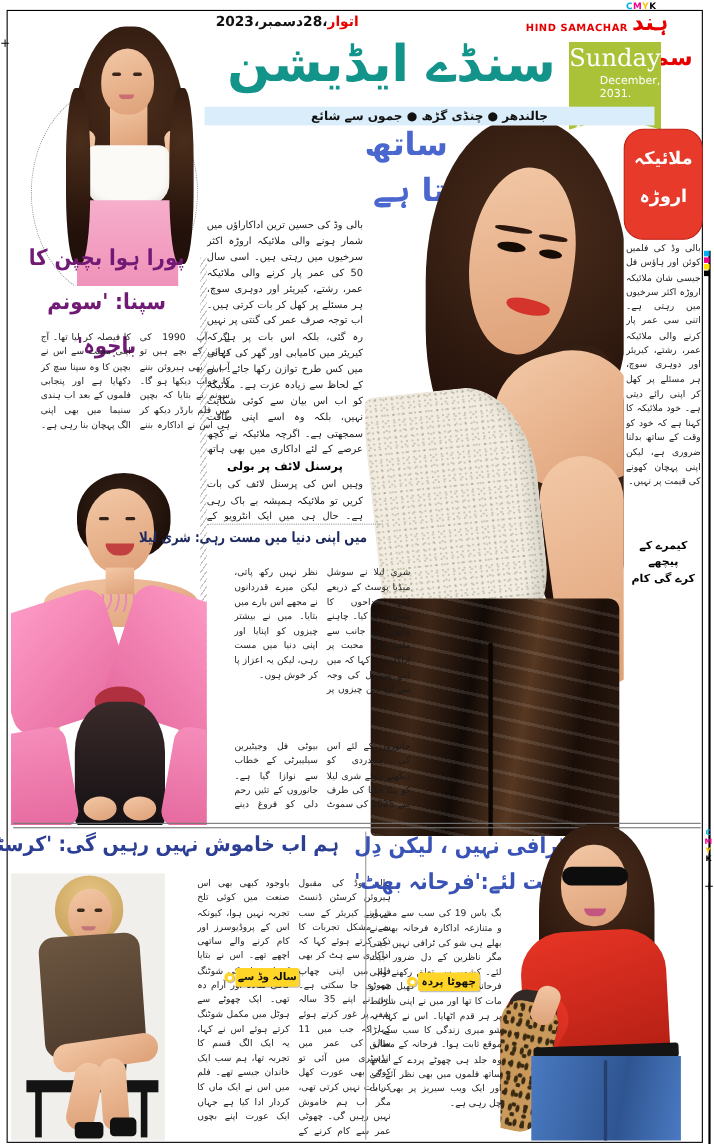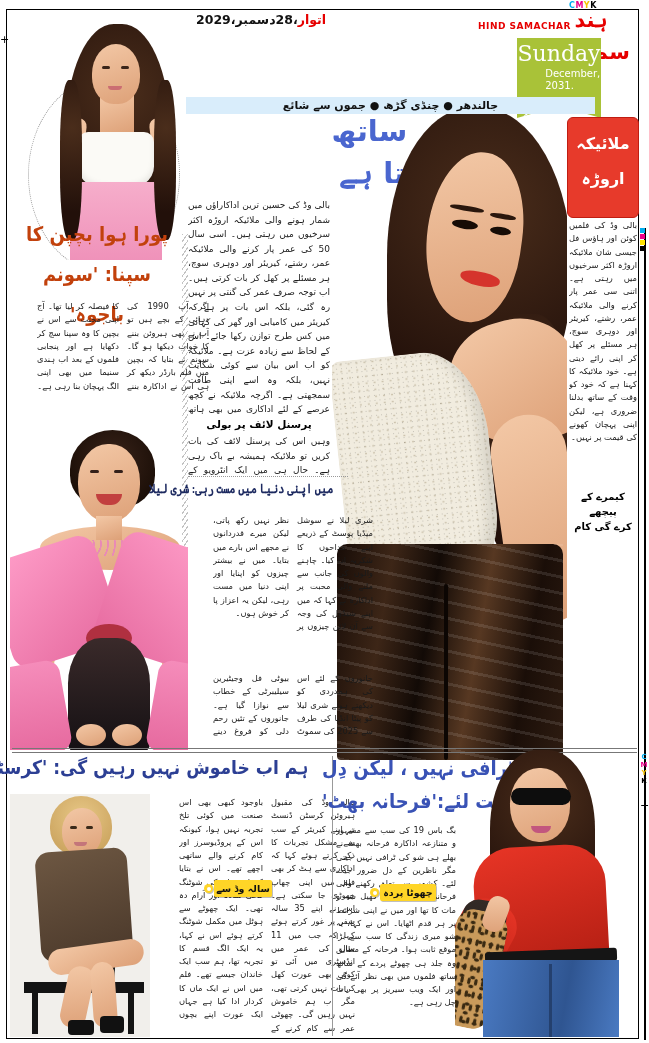--- a/index.html
+++ b/index.html
@@ -31,21 +31,21 @@
   .ribbon{left:517px;top:38px;width:84px;height:80px;background:#a9c238;color:#fff;
           clip-path:polygon(0 0,100% 0,100% 100%,50% 85%,0 100%);display:flex;flex-direction:column;align-items:center;}
   .ribbon-day{font-family:"DejaVu Serif",serif;font-size:22px;margin-top:4px;line-height:1.1;}
   .ribbon-row{display:flex;align-items:flex-start;margin-top:0;direction:ltr;}
   .ribbon-date{font-size:20px;font-weight:normal;line-height:1;margin-top:39px;}
   .ribbon-my{display:flex;flex-direction:column;font-size:10px;line-height:1.2;text-align:left;margin:2px 0 0 2px;}
   .cities{left:186px;top:97px;width:409px;height:17px;background:#d9edfb;font-size:11px;font-weight:bold;
           line-height:17px;text-align:center;}
 
   
-  .badge{left:567px;top:117px;width:70px;height:99px;background:#e73a2b;border:1px solid #bf1d12;border-radius:6px;
+  .badge{left:567px;top:117px;width:70px;height:99px;background:#e73a2b;border:1px solid #bf1d12;border-radius:18px;
          color:#fff;text-align:center;font-weight:bold;font-size:16px;}
   .badge div{margin-top:16px;}
   .main-headline{left:333px;top:110px;width:196px;color:#4a66cf;font-weight:bold;font-size:29px;
                  line-height:42px;text-align:center;white-space:nowrap;}
   .body-txt{font-size:9px;line-height:1.62;color:#1a1a1a;}
   .body-sm{font-size:8.3px;line-height:1.6;color:#1a1a1a;}
   .subhead{font-weight:bold;color:#000;text-align:center;}
   .zigzag{left:182px;top:234px;width:6px;height:512px;
           background:repeating-linear-gradient(125deg,#c3c3c3 0 1px,transparent 1px 4px);}
 
@@ -66,21 +66,21 @@
        text-align:center;border-radius:2px;box-shadow:1px 1px 0 rgba(0,0,0,.25);}
   .tag-dot{width:9px;height:9px;border-radius:50%;background:#ffd527;box-shadow:1px 1px 0 rgba(0,0,0,.25);}
   .tag-dot::after{content:"";position:absolute;left:2.5px;top:2.5px;width:4px;height:4px;border-radius:50%;background:#fff;}
 
   
   .divider-h{left:12px;top:748px;width:625px;height:3px;border-top:1px solid #777;border-bottom:1px solid #777;}
   .vrule{left:332px;top:756px;width:1px;height:280px;background:#999;}
   .kirsten-headline{left:12px;top:756px;width:318px;color:#2c3f94;font-weight:bold;font-size:19px;text-align:center;white-space:nowrap;}
   .farhana-headline{left:336px;top:752px;width:188px;color:#3952b5;font-weight:bold;font-size:20px;line-height:33px;text-align:center;white-space:nowrap;}
   .cols2{column-count:2;column-gap:8px;margin-left:25px;}
-  .dotted-top{border-top:1px dotted #999;padding-top:4px;font-family:Liberation Serif, serif;}
+  .dotted-top{border-top:1px dotted #999;padding-top:4px;}
 </style>
 </head>
 <body>
 
 <div class="page">
 
   <div class="abs frame"></div>
   <div class="abs rule-right-heavy"></div>
   <div class="abs plus-mark" style="left:0;top:34px;">+</div>
   <div class="abs cmyk-top">
@@ -104,22 +104,23 @@
     <div class="skin" style="left:84px;top:34px;width:48px;height:60px;border-radius:50% 50% 45% 45%;"></div>
     <div style="left:94px;top:56px;width:8px;height:2.5px;background:#3a251a;border-radius:2px;"></div>
     <div style="left:113px;top:56px;width:8px;height:2.5px;background:#3a251a;border-radius:2px;"></div>
     <div style="left:100px;top:76px;width:14px;height:4px;background:#cb6e72;border-radius:0 0 8px 8px;"></div>
     <div style="left:70px;top:122px;width:76px;height:58px;background:#fbfaf6;border-radius:10px 10px 40% 40%;box-shadow:inset 0 -4px 6px rgba(0,0,0,.08);"></div>
     <div style="left:62px;top:172px;width:92px;height:86px;background:linear-gradient(180deg,#f6aecb,#ef8fb8);border-radius:8px;"></div>
     <div class="hairdark" style="left:52px;top:70px;width:22px;height:160px;border-radius:40%;"></div>
     <div class="hairdark" style="left:146px;top:70px;width:22px;height:160px;border-radius:40%;"></div>
   </div>
 
-  <div class="abs ur date-line"><span class="date-day">اتوار</span><span>،28دسمبر،2029</span></div>
-
+  <div class="abs ur date-line"><span class="date-day">اتوار</span><span>،28دسمبر،2023</span></div>
+
+  <div class="abs ur masthead-title">سنڈے ایڈیشن</div>
   <div class="abs pub-en">HIND SAMACHAR</div>
   <div class="abs ur pub-ur">ہند سماچار</div>
 
   <div class="abs ribbon">
     <div class="ribbon-day">Sunday</div>
     <div class="ribbon-row">
       <span class="ribbon-date">28</span>
       <span class="ribbon-my">
         <span>December,</span>
         <span>2031.</span>
@@ -161,21 +162,21 @@
   <div class="abs ur just body-txt" style="left:188px;top:198px;width:142px;height:218px;">بالی وڈ کی حسین ترین اداکاراؤں میں شمار ہونے والی ملائیکہ اروڑہ اکثر سرخیوں میں رہتی ہیں۔ اسی سال 50 کی عمر پار کرنے والی ملائیکہ عمر، رشتے، کیریئر اور دوہری سوچ، ہر مسئلے پر کھل کر بات کرتی ہیں۔ اب توجہ صرف عمر کی گنتی پر نہیں رہ گئی، بلکہ اس بات پر ہے کہ کیریئر میں کامیابی اور گھر کی کہانی میں کس طرح توازن رکھا جائے۔ اس کے لحاظ سے زیادہ عزت ہے۔ ملائیکہ کو اب اس بیان سے کوئی شکایت نہیں، بلکہ وہ اسے اپنی طاقت سمجھتی ہے۔ اگرچہ ملائیکہ نے کچھ عرصے کے لئے اداکاری میں بھی ہاتھ آزمایا لیکن آخرکار ڈانس نمبرز ہی سے اسے زیادہ تعریف ملی اور لوگوں کا دھیان کھینچا۔</div>
   <div class="abs ur subhead" style="left:188px;top:418px;width:142px;font-size:10.5px;">پرسنل لائف پر بولی</div>
   <div class="abs ur just body-txt" style="left:188px;top:434px;width:142px;height:42px;">وہیں اس کی پرسنل لائف کی بات کریں تو ملائیکہ ہمیشہ بے باک رہی ہے۔ حال ہی میں ایک انٹرویو کے دوران ملائیکہ نے دوہری سوچ پر سخت تنقید کی اور کہا کہ مرد کی دوسری شادی پر تعریف ہوتی ہے مگر عورت پر سوال اٹھتے ہیں۔</div>
 
   <div class="abs ur subhead" style="left:569px;top:489px;width:68px;font-size:10px;line-height:1.5;">
     <div>کیمرے کے پیچھے</div>
     <div>کرے گی کام</div>
   </div>
   <div class="abs ur just body-sm" style="left:569px;top:219px;width:68px;height:266px;">بالی وڈ کی فلمیں کوئن اور ہاؤس فل جیسی شان ملائیکہ اروڑہ اکثر سرخیوں میں رہتی ہے۔ اتنی سی عمر پار کرنے والی ملائیکہ عمر، رشتے، کیریئر اور دوہری سوچ، ہر مسئلے پر کھل کر اپنی رائے دیتی ہے۔ خود ملائیکہ کا کہنا ہے کہ خود کو وقت کے ساتھ بدلنا ضروری ہے، لیکن اپنی پہچان کھونے کی قیمت پر نہیں۔</div>
 
-  <div class="abs ur ctr" style="left:12px;top:214px;width:170px;color:#c2410c;font-weight:bold;font-size:20px;line-height:40px;">
+  <div class="abs ur ctr" style="left:12px;top:214px;width:170px;color:#701a75;font-weight:bold;font-size:20px;line-height:40px;">
     <div class="fitx9">پورا ہوا بچپن کا</div>
     <div class="fitx9">سپنا: 'سونم باجوہ'</div>
   </div>
   <div class="abs ur just body-sm cols2" style="left:12px;top:300px;width:172px;height:128px;overflow:hidden;">اگر آپ 1990 کی دہائی کے بچے ہیں تو آپ نے بھی ہیروئن بننے کا خواب دیکھا ہو گا۔ سونم نے بتایا کہ بچپن میں فلم بارڈر دیکھ کر ہی اس نے اداکارہ بننے کا فیصلہ کر لیا تھا۔ آج اپنی محنت سے اس نے بچپن کا وہ سپنا سچ کر دکھایا ہے اور پنجابی فلموں کے بعد اب ہندی سنیما میں بھی اپنی الگ پہچان بنا رہی ہے۔</div>
 
   <div class="abs fig" style="left:10px;top:428px;width:178px;height:322px;">
     <div class="skin" style="left:30px;top:98px;width:140px;height:44px;border-radius:50%;"></div>
     <div style="left:60px;top:2px;width:85px;height:78px;background:radial-gradient(circle at 50% 40%,#3a241a,#1c0f08 75%);border-radius:50% 50% 42% 42%;"></div>
     <div class="skin" style="left:68px;top:16px;width:62px;height:78px;border-radius:48%;"></div>
     <div style="left:80px;top:42px;width:9px;height:3px;background:#33201a;border-radius:2px;"></div>

